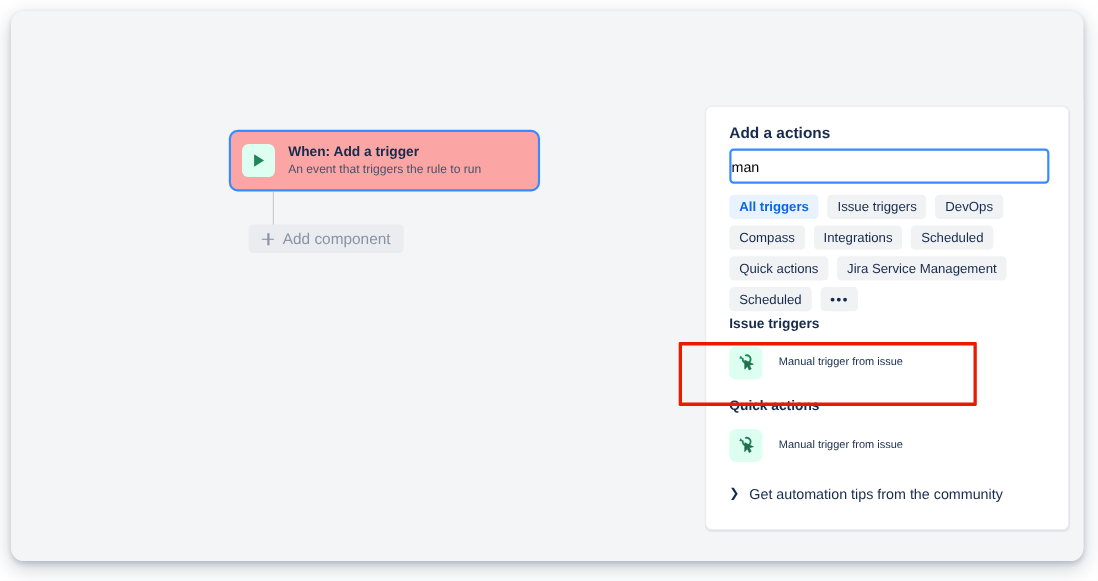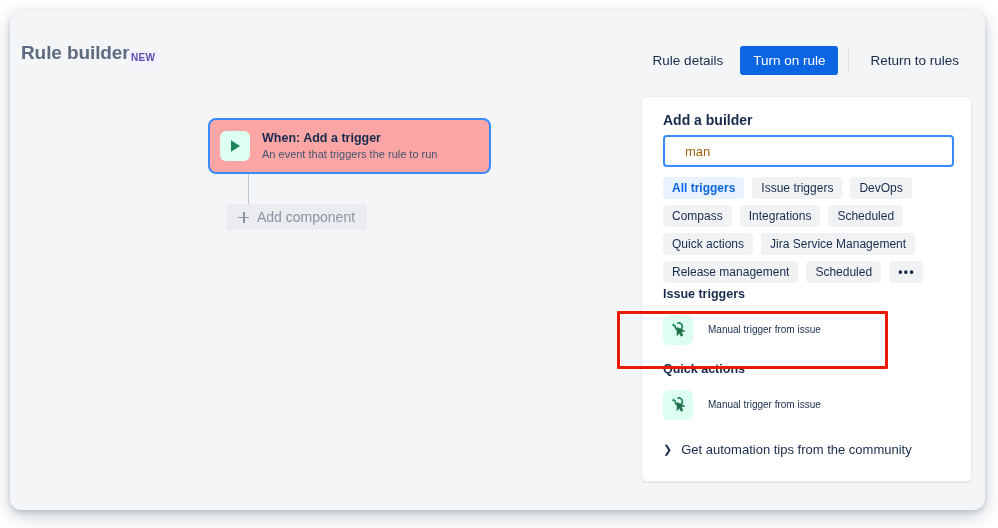--- a/index.html
+++ b/index.html
@@ -227,22 +227,22 @@
     position: absolute;
     left: 21px;
     top: 38px;
     width: 291px;
     height: 32px;
     border: 2px solid #388bff;
     border-radius: 4px;
     background: #ffffff;
     font-family: inherit;
     font-size: 13px;
-    color: #a16207;
-    padding: 0 20px;
+    color: #000000;
+    padding: 0 0;
     outline: none;
     caret-color: #172b4d;
   }
 
   
   #chip-rows {
     position: absolute;
     left: 21px;
     top: 80px;
     width: 296px;
@@ -341,33 +341,20 @@
     border-radius: 1px;
     pointer-events: none;
     z-index: 40;
   }
 </style>
 </head>
 <body>
 
 <div id="app-window">
 
-  <div id="header">
-
-    <div id="page-title">Rule builder</div>
-
-    <div id="new-badge">NEW</div>
-
-    <div id="header-actions">
-      <button class="hdr-btn">Rule details</button>
-      <button class="hdr-btn primary">Turn on rule</button>
-      <div id="hdr-divider"></div>
-      <button class="hdr-btn">Return to rules</button>
-    </div>
-  </div>
 
   <div id="canvas">
 
     <div id="trigger-card">
       <span class="icon-tile">
         <svg width="13" height="14" viewBox="0 0 13 14" aria-hidden="true">
           <path d="M2 1.3 L11 7 L2 12.7 Z" fill="#1f845a"></path>
         </svg>
       </span>
       <span class="card-text">
@@ -378,34 +365,33 @@
 
     <div id="connector"></div>
 
     <button id="add-component">
       <span class="plus"></span>
       <span id="add-component-label">Add component</span>
     </button>
 
     <div id="trigger-panel">
 
-      <div id="panel-heading">Add a builder</div>
+      <div id="panel-heading">Add a actions</div>
 
       <input id="search-field" type="text" value="man" style="">
 
       <div id="chip-rows">
         <button class="chip selected">All triggers</button>
         <button class="chip">Issue triggers</button>
         <button class="chip">DevOps</button>
         <button class="chip">Compass</button>
         <button class="chip">Integrations</button>
         <button class="chip">Scheduled</button>
         <button class="chip">Quick actions</button>
         <button class="chip">Jira Service Management</button>
-        <button class="chip">Release management</button>
         <button class="chip">Scheduled</button>
         <button class="chip more">•••</button>
       </div>
 
       <div id="results">
 
         <div class="section-label">Issue triggers</div>
 
         <div class="result-row">
           <span class="icon-tile">

